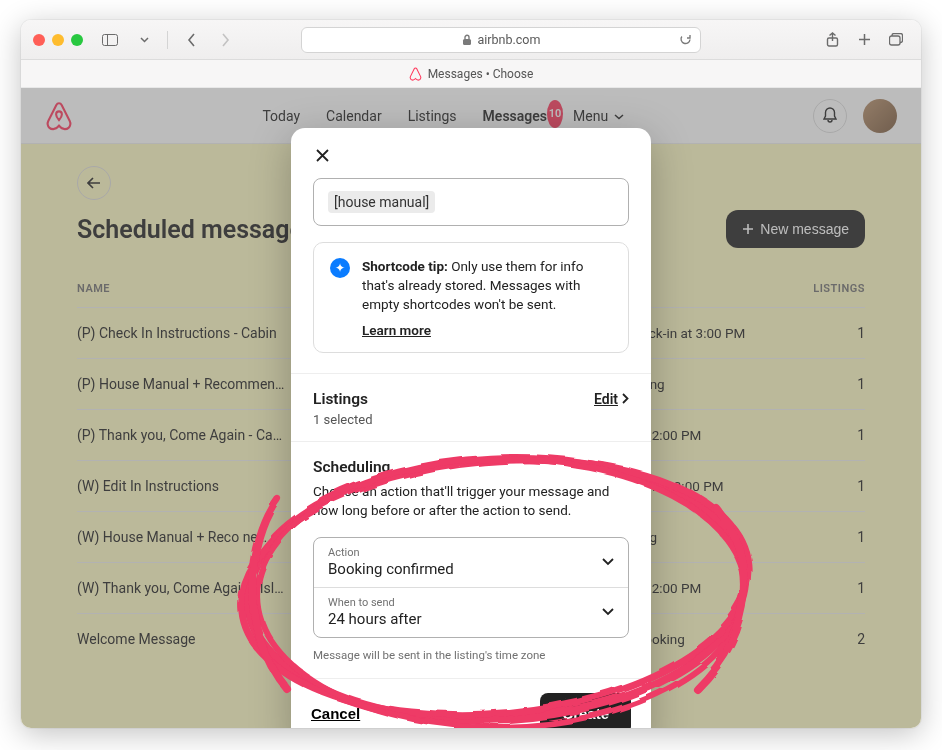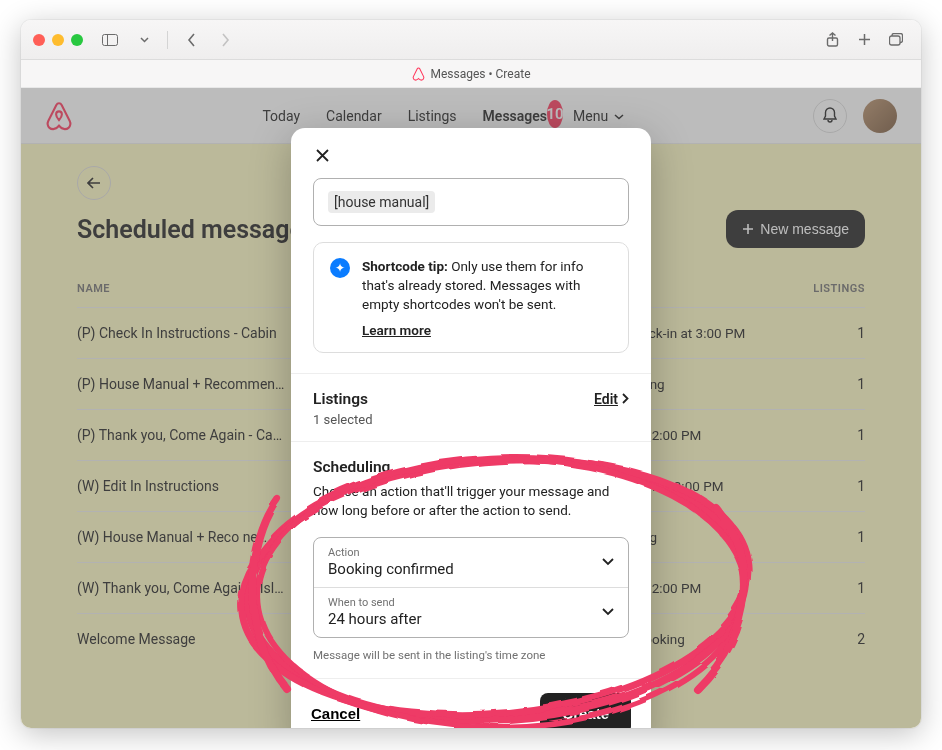--- a/index.html
+++ b/index.html
@@ -71,21 +71,21 @@
   .page-dim { position:absolute; inset:0; background:rgba(100,100,100,0.43); }
   .app-header{
     height:56px;display:flex;align-items:center;padding:0 24px;gap:20px;
     border-bottom:1px solid #eee;background:#fff;
   }
   .logo { color:#ff385c; }
   .nav{margin:0 auto;display:flex;gap:26px;font-size:14px;color:#222;}
   .nav .active{font-weight:600;position:relative;}
   .badge{
     position:absolute;top:-8px;right:-16px;width:16px;height:28px;border-radius:50%;
-    background:#ff385c;color:#fff;font-size:15px;display:flex;align-items:center;justify-content:center;font-weight:600;
+    background:#ff385c;color:#fff;font-size:11px;display:flex;align-items:center;justify-content:center;font-weight:600;
   }
   .header-right{display:flex;gap:16px;align-items:center;}
   .bell{width:34px;height:34px;border:1px solid #ddd;border-radius:50%;display:flex;align-items:center;justify-content:center;}
   .avatar{width:34px;height:34px;border-radius:50%;background:linear-gradient(135deg,#b8906b,#7b5a3e);}
   
   .content{padding:22px 56px 40px;}
   .back{width:34px;height:34px;border:1px solid #ddd;border-radius:50%;display:flex;align-items:center;justify-content:center;margin-bottom:10px;}
   .heading-row{display:flex;align-items:center;justify-content:space-between;margin-bottom:34px;}
   h1{font-size:25px;font-weight:600;}
   .new-msg{background:#222;color:#fff;border:none;padding:11px 16px;border-radius:12px;font-size:14px;font-weight:500;display:flex;gap:6px;align-items:center;}
@@ -175,20 +175,33 @@
       <svg width="9" height="14">
           <path d="M7 1L2 7l5 6" fill="none" stroke="#6b6b6b" stroke-width="1.6"></path>
         </svg>
     </div>
     <div class="tb-btn" style="opacity:.35">
       <svg width="9" height="14">
           <path d="M2 1l5 6-5 6" fill="none" stroke="#6b6b6b" stroke-width="1.6"></path>
         </svg>
     </div>
 
+    <div class="url-bar">
+      <svg width="10" height="12">
+          <rect x="1" y="5" width="8" height="6" rx="1.5" fill="#7a7a7a"></rect>
+          <path d="M3 5V3.3a2 2 0 014 0V5" fill="none" stroke="#7a7a7a" stroke-width="1.4"></path>
+        </svg>
+      <span>airbnb.com</span>
+      <span class="reload">
+        <svg width="13" height="13" viewBox="0 0 13 13">
+            <path d="M11 6.5A4.5 4.5 0 112.8 3.5" fill="none" stroke="#7a7a7a" stroke-width="1.4"></path>
+            <path d="M11 2v3H8" fill="none" stroke="#7a7a7a" stroke-width="1.4"></path>
+          </svg>
+      </span>
+    </div>
 
     <div class="tb-right">
       <div class="tb-btn">
         <svg width="13" height="15">
             <path d="M6.5 1v8M3.5 3.5L6.5 1l3 2.5" fill="none" stroke="#6b6b6b" stroke-width="1.4"></path>
             <rect x="1.5" y="6" width="10" height="8" rx="1.5" fill="none" stroke="#6b6b6b" stroke-width="1.4"></rect>
           </svg>
       </div>
       <div class="tb-btn">
         <svg width="13" height="13">
@@ -201,21 +214,21 @@
             <rect x=".5" y="3" width="10.5" height="9" rx="2" fill="#efeeee" stroke="#6b6b6b" stroke-width="1.3"></rect>
           </svg>
       </div>
     </div>
   </div>
 
   <div class="tab-title">
     <svg width="13" height="14" viewBox="0 0 24 26">
         <path d="M12 2c1 0 1.8.5 2.3 1.4l7 14c.5 1 .7 2 .5 3-.4 2.3-2.4 4-4.8 4-1.8 0-3.4-1-5-3-1.6 2-3.2 3-5 3-2.4 0-4.4-1.7-4.8-4-.2-1 0-2 .5-3l7-14C10.2 2.5 11 2 12 2z" fill="none" stroke="#ff385c" stroke-width="2"></path>
       </svg>
-    <span>Messages • Create</span>
+    <span>Messages • Choose</span>
   </div>
 
   <div class="page">
 
     <div class="app-header">
       <span class="logo">
         <svg width="28" height="30" viewBox="0 0 24 26">
             <path d="M12 2c1 0 1.8.5 2.3 1.4l7 14c.5 1 .7 2 .5 3-.4 2.3-2.4 4-4.8 4-1.8 0-3.4-1-5-3-1.6 2-3.2 3-5 3-2.4 0-4.4-1.7-4.8-4-.2-1 0-2 .5-3l7-14C10.2 2.5 11 2 12 2zm0 7c-1.5 0-2.5 1.2-2.5 2.6 0 1.6 1.1 3.3 2.5 5 1.4-1.7 2.5-3.4 2.5-5C14.5 10.2 13.5 9 12 9z" fill="none" stroke="currentColor" stroke-width="1.8"></path>
           </svg>
       </span>

